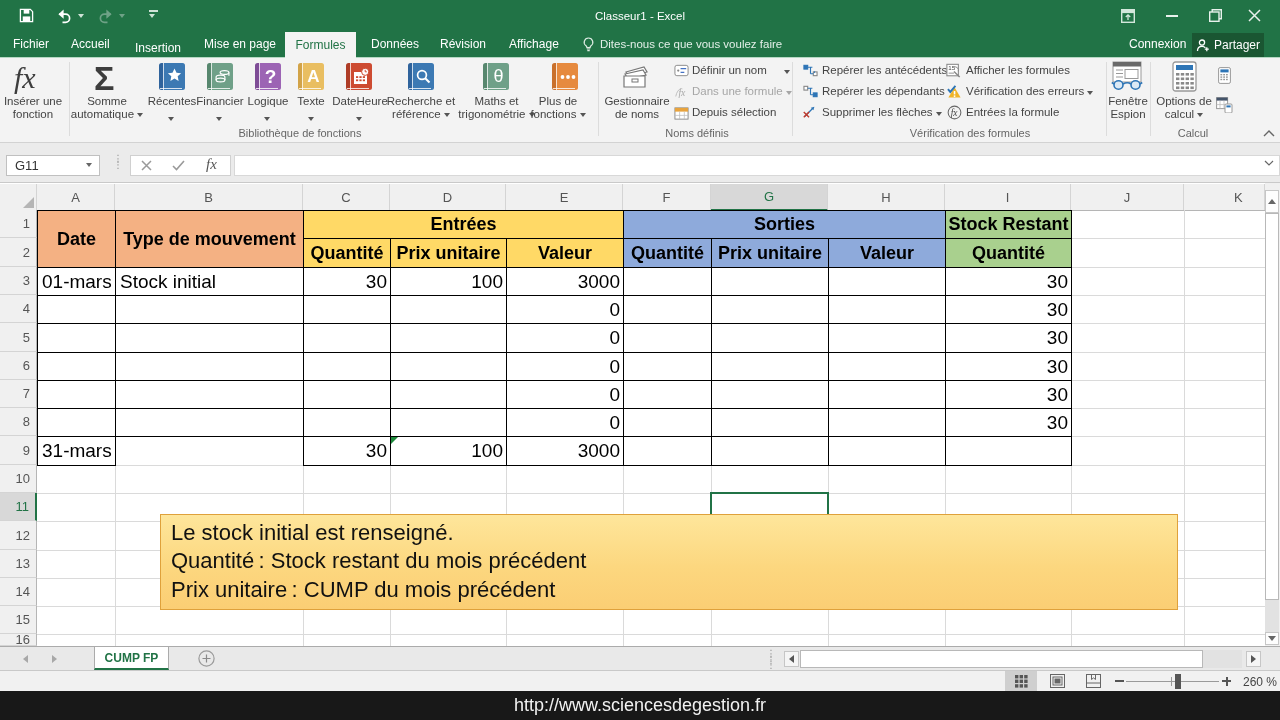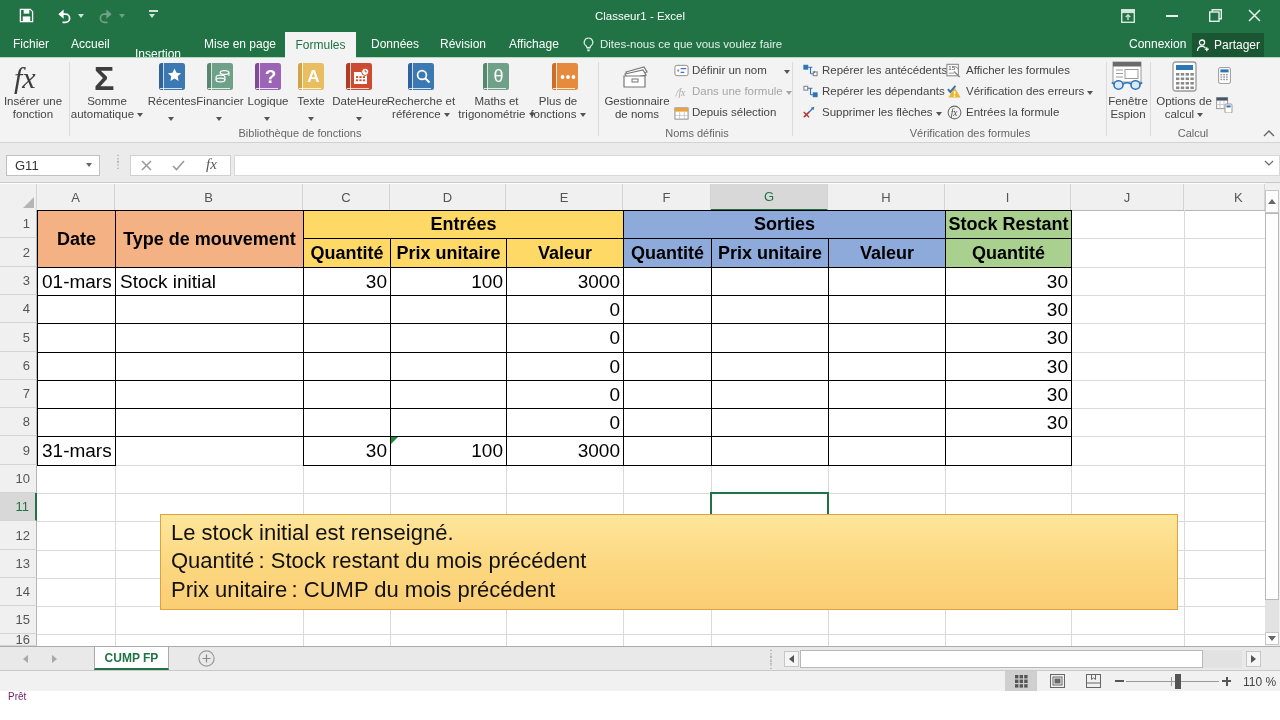--- a/index.html
+++ b/index.html
@@ -54,21 +54,21 @@
       </svg>
   <svg class="ab" style="left:1248px;top:9px" width="13" height="13" viewBox="0 0 13 13">
         <path d="M1 1 L12 12 M12 1 L1 12" stroke="#e8f1ec" stroke-width="1.5"></path>
       </svg>
 </div>
 
 <div class="ab" style="left:0;top:32px;width:1280px;height:25px;background:#217346;color:#fff;font-size:12px">
   <div class="ab ctr" style="left:285px;top:0;width:71px;height:25px;background:#f3f3f3;color:#217346">Formules</div>
   <div class="ab" style="left:13px;top:5px">Fichier</div>
   <div class="ab" style="left:71px;top:5px">Accueil</div>
-  <div class="ab" style="left:135px;top:15px">Insertion</div>
+  <div class="ab" style="left:135px;top:9px">Insertion</div>
   <div class="ab" style="left:204px;top:5px">Mise en page</div>
   <div class="ab" style="left:371px;top:5px">Données</div>
   <div class="ab" style="left:440px;top:5px">Révision</div>
   <div class="ab" style="left:509px;top:5px">Affichage</div>
   <svg class="ab" style="left:582px;top:5px" width="13" height="15" viewBox="0 0 13 15">
         <path d="M6.5 1 a4.3 4.3 0 0 1 2.5 7.8 c-.7.6-.9 1.2-.9 1.9 h-3.2 c0-.7-.2-1.3-.9-1.9 A4.3 4.3 0 0 1 6.5 1z" fill="none" stroke="#dcebe2" stroke-width="1.2"></path>
         <path d="M4.9 12 h3.2 M5.3 13.6 h2.4" stroke="#dcebe2" stroke-width="1.1"></path>
       </svg>
   <div class="ab" style="left:600px;top:6px;color:#e3efe8;font-size:11.5px">Dites-nous ce que vous voulez faire</div>
   <div class="ab" style="left:1129px;top:5px">Connexion</div>
@@ -524,23 +524,24 @@
         </svg>
       </div>
   <div class="ab" style="left:1115px;top:9px;width:9px;height:2px;background:#555"></div>
   <div class="ab" style="left:1126px;top:10px;width:93px;height:1px;background:#9a9a9a"></div>
   <div class="ab" style="left:1171px;top:6px;width:1px;height:9px;background:#9a9a9a"></div>
   <div class="ab" style="left:1175px;top:3px;width:6px;height:15px;background:#555"></div>
   <div class="ab" style="left:1222px;top:4px;width:9px;height:13px">
         <div style="position:absolute;left:0;top:5px;width:9px;height:2px;background:#555"></div>
         <div style="position:absolute;left:3.5px;top:1.5px;width:2px;height:9px;background:#555"></div>
       </div>
-  <div class="ab" style="left:1243px;top:4px;font-size:12px;color:#444">110 %</div>
-</div>
-
+  <div class="ab" style="left:1243px;top:4px;font-size:12px;color:#444">260 %</div>
+</div>
+
+<div class="ab ctr" style="left:0;top:691px;width:1280px;height:29px;background:#181818;color:#f2f2f2;font-size:18px">http://www.sciencesdegestion.fr</div>
 
 <div class="ab" style="left:1265px;top:184px;width:15px;height:462px;background:#f0f0f0">
   <div class="ab ctr" style="left:0;top:6px;width:14px;height:23px;background:#fdfdfd;border:1px solid #c6c6c6;box-sizing:border-box">
         <div style="width:0;height:0;border-left:4px solid transparent;border-right:4px solid transparent;border-bottom:5px solid #666"></div>
       </div>
   <div class="ab" style="left:0;top:29px;width:14px;height:419px;background:#e2e2e2"></div>
   <div class="ab" style="left:0;top:29px;width:14px;height:387px;background:#fff;border:1px solid #b8b8b8;box-sizing:border-box"></div>
   <div class="ab ctr" style="left:0;top:448px;width:14px;height:13px;background:#fdfdfd;border:1px solid #c6c6c6;box-sizing:border-box">
         <div style="width:0;height:0;border-left:4px solid transparent;border-right:4px solid transparent;border-top:5px solid #666"></div>
       </div>

